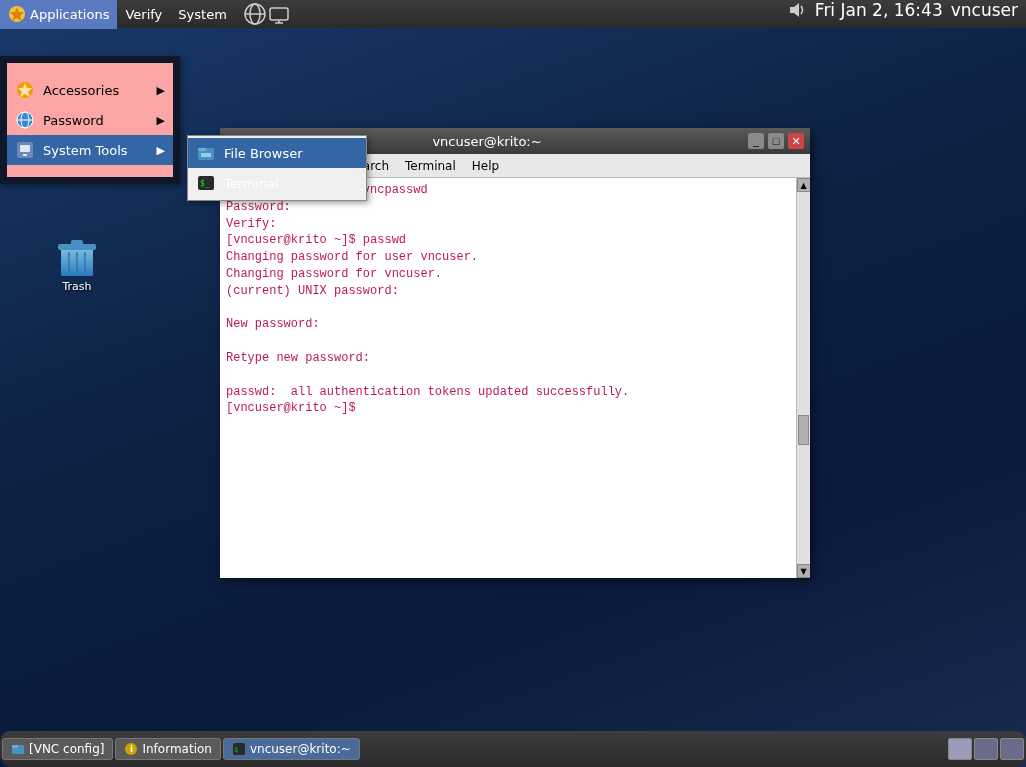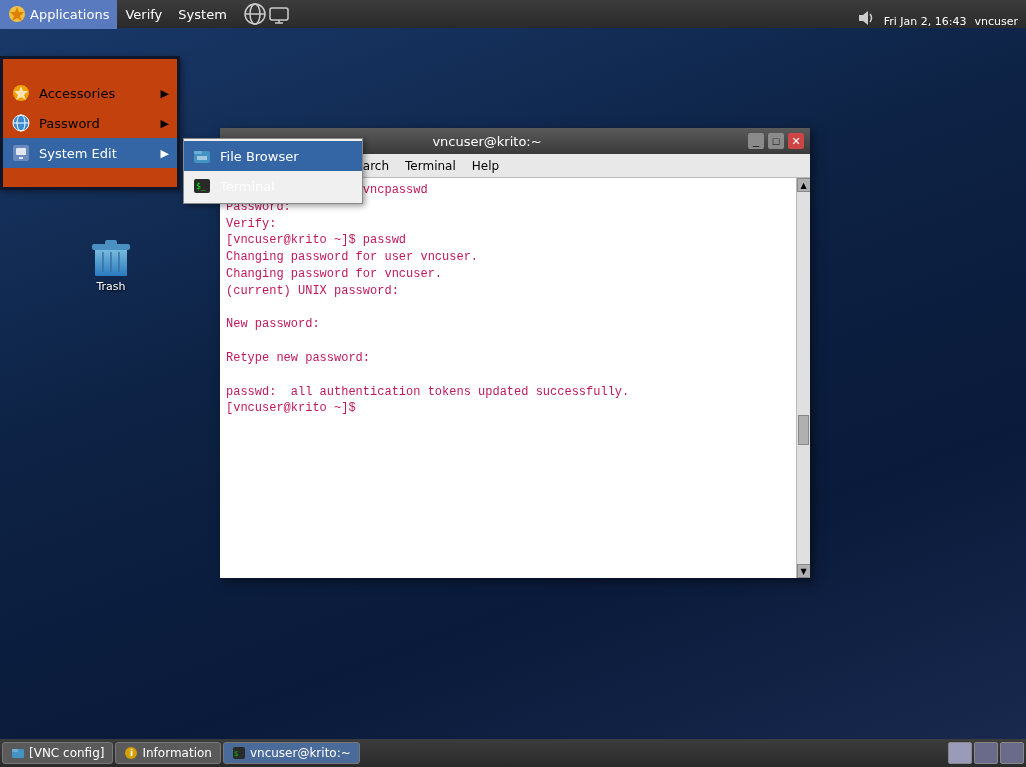--- a/index.html
+++ b/index.html
@@ -36,24 +36,24 @@
     .panel-btn:hover, .panel-btn.active {
       background: #5a7abf;
     }
     .panel-btn .app-icon {
       width: 18px;
       height: 18px;
     }
     #panel-right {
       margin-left: auto;
       display: flex;
-      align-items: flex-end;
+      align-items: flex-start;
       height: 28px;
       color: #fff;
-      font-size: 11px;
+      font-size: 17px;
       gap: 8px;
       padding-right: 8px;
     }
 
     
     #desktop {
       position: absolute;
       top: 28px;
       left: 0; right: 0; bottom: 28px;
     }
@@ -73,26 +73,26 @@
       font-size: 11px;
       text-align: center;
       text-shadow: 1px 1px 2px #000;
       word-break: break-word;
     }
 
     
     #menu-applications {
       position: absolute;
       top: 28px; left: 0;
-      background: #c2410c;
-      border: 3px solid #0f172a;
+      background: #fca5a5;
+      border: 7px solid #0f172a;
       box-shadow: 2px 2px 6px rgba(0,0,0,0.4);
       min-width: 180px;
       z-index: 200;
-      padding: 19px 0;
+      padding: 12px 0;
     }
     .menu-item {
       display: flex;
       align-items: center;
       padding: 5px 8px;
       font-size: 13px;
       cursor: pointer;
       gap: 8px;
       position: relative;
     }
@@ -205,27 +205,28 @@
       left: 1px; right: 1px;
       top: 60%; height: 30px;
       background: #b0b0b0;
       border: 1px solid #888;
     }
 
     
     #bottom-panel {
       position: absolute;
       bottom: 0; left: 0; right: 0;
-      height: 28px;
+      height: 36px;
       background: linear-gradient(to bottom, #3c3c3c 0%, #2a2a2a 100%);
       display: flex;
       align-items: center;
       z-index: 100;
       padding: 0 2px;
       gap: 2px;
+      border-radius: 11px;
     }
     .taskbar-item {
       display: flex;
       align-items: center;
       height: 22px;
       padding: 0 8px;
       background: #5a5a5a;
       border: 1px solid #777;
       border-radius: 3px;
       color: #fff;
@@ -288,21 +289,21 @@
       <path d="M14,6 Q17,10 14,14" fill="none" stroke="#ccc" stroke-width="1.5"></path>
     </svg>
     <span>Fri Jan  2, 16:43</span>
     <span>vncuser</span>
   </div>
 </div>
 
 <div id="desktop">
 
 
-  <div class="desktop-icon" style="left:66px; top:200px;">
+  <div class="desktop-icon" style="left:32px; top:200px;">
     <svg width="48" height="48" viewBox="0 0 48 48">
 
       <rect x="8" y="16" width="32" height="28" rx="2" fill="#5aa0d0"></rect>
       <rect x="8" y="16" width="32" height="28" rx="2" fill="url(#trashGrad)"></rect>
       <defs>
         <linearGradient id="trashGrad" x1="0" y1="0" x2="0" y2="1">
           <stop offset="0%" stop-color="#7bbfe0"></stop>
           <stop offset="100%" stop-color="#2a7abf"></stop>
         </linearGradient>
       </defs>
@@ -340,21 +341,21 @@
       <span>Password</span>
       <span class="menu-arrow">▶</span>
     </div>
 
     <div class="menu-item highlighted">
       <svg width="20" height="20" viewBox="0 0 20 20">
         <rect x="2" y="2" width="16" height="16" rx="2" fill="#6a8abf"></rect>
         <rect x="5" y="5" width="10" height="7" rx="1" fill="#fff" opacity="0.8"></rect>
         <rect x="8" y="14" width="4" height="2" fill="#fff" opacity="0.8"></rect>
       </svg>
-      <span>System Edit</span>
+      <span>System Tools</span>
       <span class="menu-arrow">▶</span>
 
       <div id="submenu-system-tools">
         <div class="menu-item highlighted">
           <svg width="20" height="20" viewBox="0 0 20 20">
             <rect x="2" y="5" width="16" height="12" rx="2" fill="#4393c3"></rect>
             <rect x="2" y="5" width="8" height="3" rx="1" fill="#6baed6"></rect>
             <line x1="5" y1="11" x2="15" y2="11" stroke="#fff" stroke-width="1"></line>
             <line x1="5" y1="13" x2="15" y2="13" stroke="#fff" stroke-width="1"></line>
           </svg>

